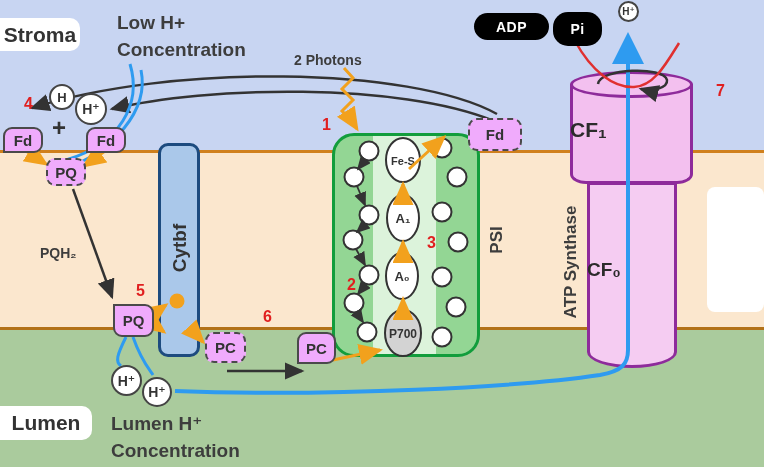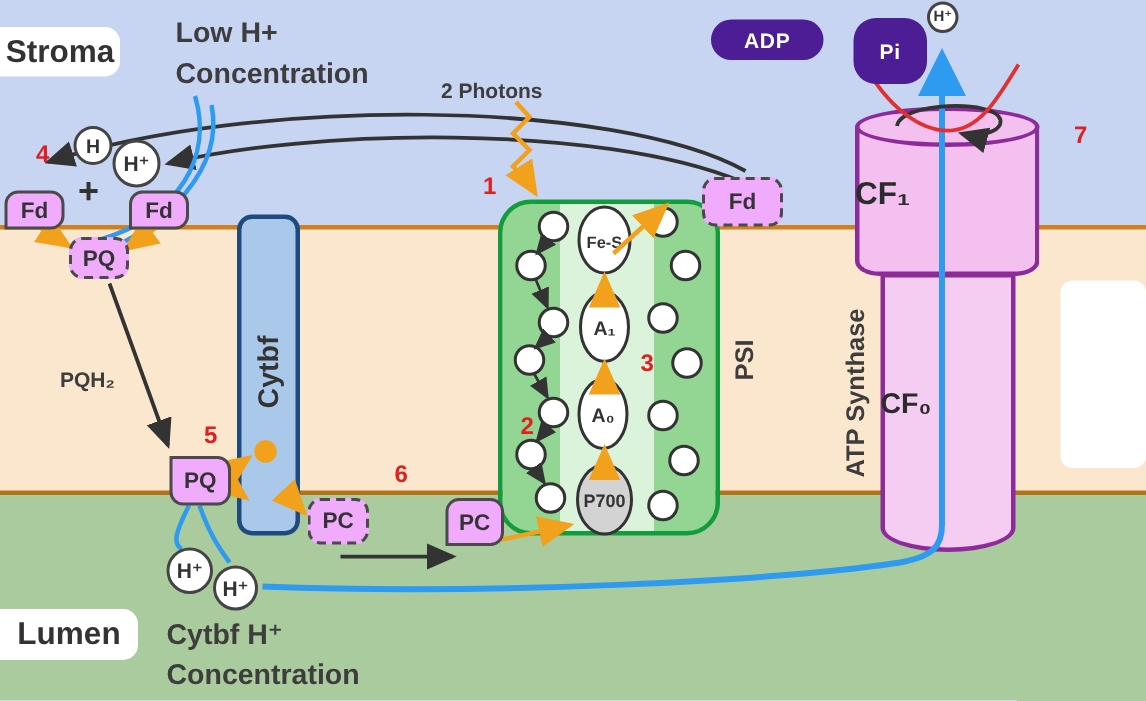--- a/index.html
+++ b/index.html
@@ -30,21 +30,21 @@
 
   
   .tag { position:absolute; background:#f0abfc; border:2px solid #4a4a4a; border-radius:9px;
          display:flex; align-items:center; justify-content:center;
          font-weight:bold; font-size:15px; color:#333; z-index:5; }
   .tag.dashed { border-style:dashed; }
   .tag.corner-bl { border-bottom-left-radius:0; }
   .tag.corner-tl { border-top-left-radius:0; }
 
   
-  .pill { position:absolute; background:#4c1d95; color:#fff; border-radius:15px;
+  .pill { position:absolute; background:#000000; color:#fff; border-radius:15px;
           display:flex; align-items:center; justify-content:center;
           font-weight:bold; font-size:14px; letter-spacing:.5px; z-index:5; }
   #atp-pill { border:3px solid #d42127; }
 
   
   .hcircle { position:absolute; background:#fff; border:2px solid #444; border-radius:50%;
              display:flex; align-items:center; justify-content:center;
              font-weight:bold; font-size:13px; color:#333; z-index:5; }
 
   
@@ -190,40 +190,40 @@
   </svg>
 
   <div class="region-box" style="top:18px; width:80px; height:33px;">Stroma</div>
   <div class="region-box" style="top:406px; width:92px; height:34px;">Lumen</div>
 
   <div class="heading" style="left:117px; top:9px; width:150px;">
     <div>Low H+</div>
     <div>Concentration</div>
   </div>
   <div class="heading" style="left:111px; top:410px; width:150px;">
-    <div>Cytbf H⁺</div>
+    <div>Lumen H⁺</div>
     <div>Concentration</div>
   </div>
 
   <div class="small-label" style="left:294px; top:52px;">2 Photons</div>
 
   <div class="small-label" style="left:40px; top:245px;">PQH₂</div>
 
   <div class="tag corner-bl" style="left:3px;   top:127px; width:40px; height:26px;">Fd</div>
   <div class="tag corner-bl" style="left:86px;  top:127px; width:40px; height:26px;">Fd</div>
   <div class="tag dashed" style="left:46px;  top:158px; width:40px; height:28px;">PQ</div>
   <div class="tag dashed" style="left:468px; top:118px; width:54px; height:33px;">Fd</div>
   <div class="tag corner-tl" style="left:113px; top:304px; width:41px; height:33px;">PQ</div>
   <div class="tag dashed" style="left:205px; top:332px; width:41px; height:31px;">PC</div>
   <div class="tag corner-bl" style="left:297px; top:332px; width:39px; height:32px;">PC</div>
 
   <div id="plus-sign">+</div>
 
   <div class="pill" style="left:474px; top:13px; width:75px; height:27px;">ADP</div>
-  <div class="pill" style="left:569px; top:12px; width:49px; height:44px;">Pi</div>
+  <div class="pill" style="left:553px; top:12px; width:49px; height:34px;">Pi</div>
 
   <div class="hcircle" style="left:49px;  top:84px;  width:26px; height:26px;">H</div>
   <div class="hcircle" style="left:75px;  top:93px;  width:32px; height:32px; font-size:14px;">H⁺</div>
   <div class="hcircle" style="left:111px; top:365px; width:31px; height:31px; font-size:14px;">H⁺</div>
   <div class="hcircle" style="left:142px; top:377px; width:30px; height:30px; font-size:14px;">H⁺</div>
   <div class="hcircle" style="left:618px; top:1px;   width:21px; height:21px; font-size:10px;">H⁺</div>
 
   <div class="rot" id="cytbf-label" style="left:180px; top:248px;">Cytbf</div>
   <div class="rot" id="psi-label" style="left:497px; top:240px;">PSI</div>
   <div class="rot" id="atp-synthase-label" style="left:571px; top:262px;">ATP Synthase</div>

